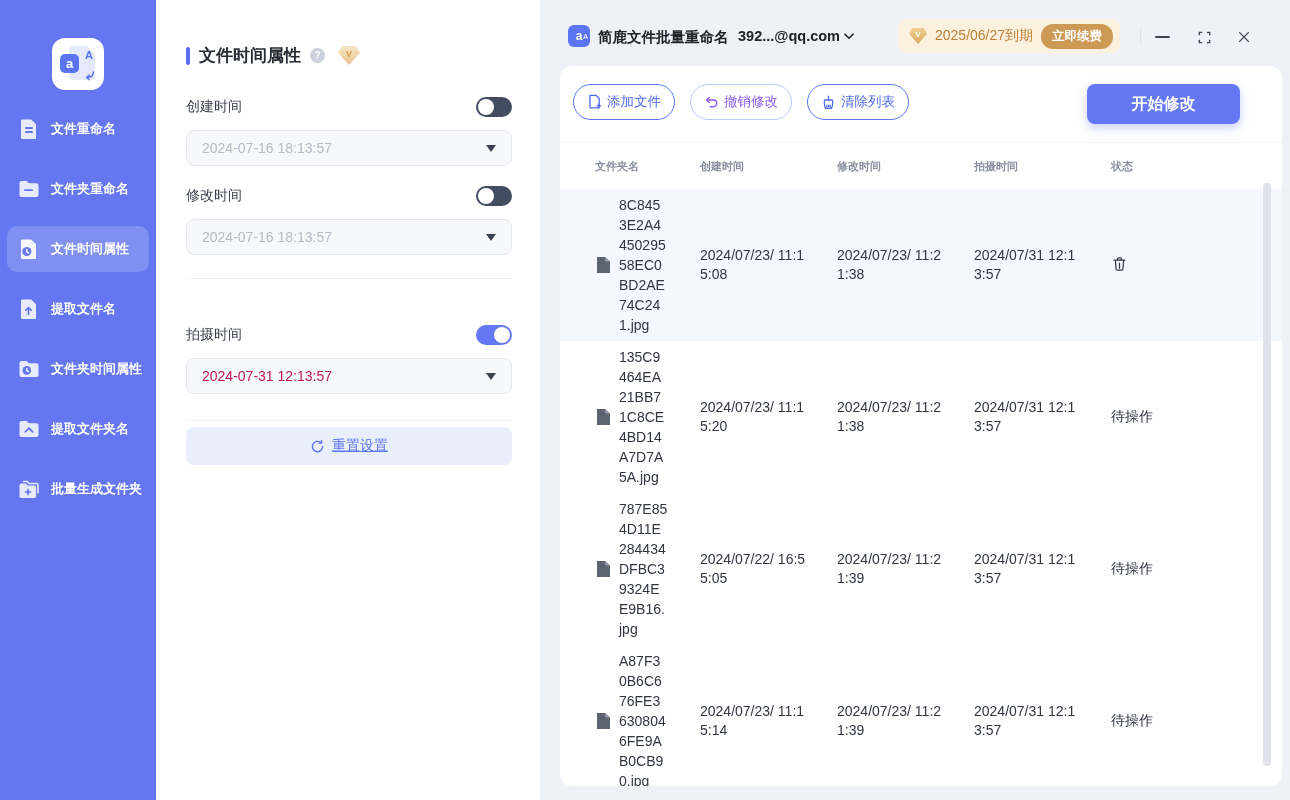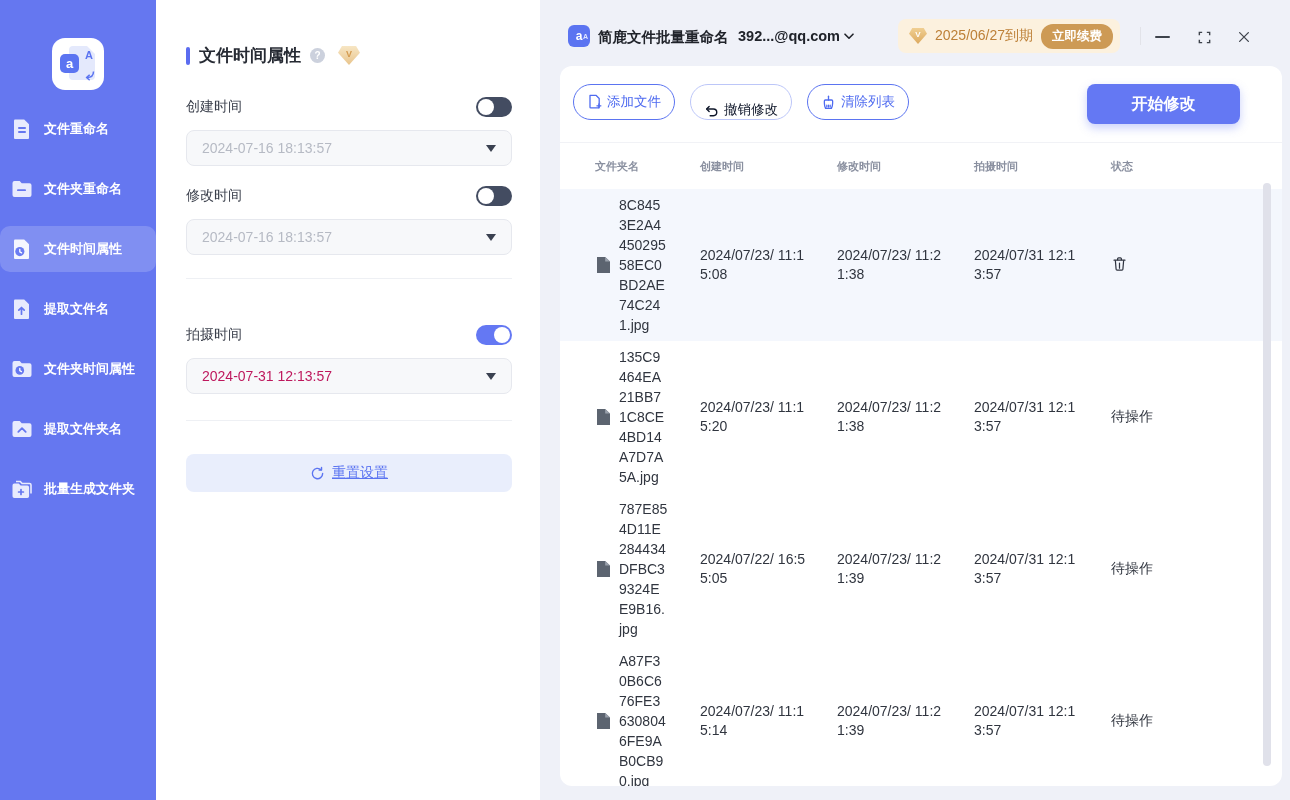--- a/index.html
+++ b/index.html
@@ -10,21 +10,21 @@
     -webkit-font-smoothing:antialiased;
   }
   
   .sidebar{position:absolute;left:0;top:0;width:156px;height:800px;background:#6577f0;}
   .logo{width:52px;height:52px;background:#fff;border-radius:13px;margin:38px auto 16px auto;position:relative;}
   .logo .doc{position:absolute;right:9px;top:8px;width:26px;height:34px;background:#e4e9fc;border-radius:4px;}
   .logo .doc:before{content:"";position:absolute;right:0;top:0;border-style:solid;border-width:0 8px 8px 0;border-color:transparent #fff transparent transparent;}
   .logo .a-sq{position:absolute;left:8px;top:16px;width:19px;height:19px;background:#5b74f1;border-radius:5px;color:#fff;font-weight:bold;font-size:13px;line-height:19px;text-align:center;}
   .logo .big-a{position:absolute;right:11px;top:11px;color:#5b74f1;font-weight:bold;font-size:11px;}
   .logo svg{position:absolute;right:9px;bottom:9px;}
-  .menu{padding:0 0;text-align:center;}
+  .menu{padding:0 7px;text-align:center;}
   .menu-item{height:46px;margin-bottom:14px;display:flex;align-items:center;gap:10px;padding:0 10px;border-radius:10px;cursor:pointer;}
   .menu-item.active{background:rgba(255,255,255,0.18);}
   .menu-item .mi-icon{width:24px;height:24px;flex:0 0 24px;}
   .menu-item .mi-label{color:#fff;font-size:13px;font-weight:bold;white-space:nowrap;letter-spacing:0;}
   
   .settings{position:absolute;left:156px;top:0;width:384px;height:800px;background:#fff;box-sizing:border-box;padding:44px 28px 0 30px;}
   .title-row{display:flex;align-items:center;gap:9px;}
   .title-bar{width:4px;height:18px;background:#5b6cf0;border-radius:2px;}
   .panel-title{font-size:17px;font-weight:bold;color:#262a33;}
   .help-icon{width:15px;height:15px;border-radius:50%;background:#ccd1dd;color:#fff;font-size:10px;font-weight:bold;line-height:15px;text-align:center;}
@@ -39,42 +39,42 @@
   .toggle .knob{position:absolute;left:2px;top:2px;width:16px;height:16px;border-radius:50%;background:#fff;}
   .field[data-state="on"] .toggle{background:#6478f3;}
   .field[data-state="on"] .toggle .knob{left:auto;right:2px;}
   .date-input{margin-top:13px;height:34px;background:#f7f8fa;border:1px solid #e6e8ee;border-radius:8px;display:flex;align-items:center;justify-content:space-between;padding:0 15px;cursor:pointer;}
   .dval{font-size:14px;color:#b6bac4;}
   .field[data-state="on"] .dval{color:#be185d;}
   .darrow{width:0;height:0;border-left:5.5px solid transparent;border-right:5.5px solid transparent;border-top:7px solid #3a4150;}
   .hdiv{border:none;border-top:1px solid #eef0f4;margin:23px 0 0 0;}
   .hdiv2{border:none;border-top:1px solid #eef0f4;margin:26px 0 0 0;}
   .field-late{margin-top:46px;}
-  .reset-btn{margin-top:33px;height:38px;background:#e9eefc;border:none;border-radius:8px;width:100%;display:flex;align-items:center;justify-content:center;gap:7px;cursor:pointer;}
+  .reset-btn{margin-top:6px;height:38px;background:#e9eefc;border:none;border-radius:8px;width:100%;display:flex;align-items:center;justify-content:center;gap:7px;cursor:pointer;}
   .reset-label{color:#5b74f1;font-size:14px;text-decoration:underline;}
   
   .rheader{position:absolute;left:540px;top:0;width:750px;height:66px;}
   .app-ic{position:absolute;left:28px;top:25px;width:22px;height:22px;background:#5b74f1;border-radius:6px;color:#fff;font-weight:bold;font-size:12px;text-align:center;line-height:22px;}
   .app-ic i{position:absolute;right:2px;top:1px;font-style:normal;font-size:7px;color:#dfe6ff;}
   .app-title{position:absolute;left:58px;top:28px;font-size:14.5px;font-weight:bold;color:#20232a;}
   .account{position:absolute;left:198px;top:28px;font-size:14.5px;font-weight:bold;color:#20232a;cursor:pointer;display:flex;align-items:center;gap:4px;}
   .vip-badge{position:absolute;left:358px;top:19px;height:34px;background:#fcf1de;border-radius:8px;display:flex;align-items:center;gap:8px;padding:0 7px 0 11px;box-sizing:border-box;}
   .expiry{color:#bd8038;font-size:14px;}
   .renew{background:#cd9a55;color:#fff;font-size:12.5px;font-weight:bold;border:none;border-radius:12px;padding:4px 11px;cursor:pointer;}
   .vdiv{position:absolute;left:600px;top:27px;width:1px;height:18px;background:#e2e3e9;}
   .winbtn{position:absolute;top:24px;width:28px;height:26px;display:flex;align-items:center;justify-content:center;cursor:pointer;}
   .btn-min{left:608px;}
   .btn-max{left:650px;}
   .btn-close{left:690px;}
   .minbar{width:15px;height:2px;background:#3e434c;border-radius:1px;}
   
   .card{position:absolute;left:560px;top:66px;width:722px;height:720px;background:#fff;border-radius:12px;overflow:hidden;}
   .toolbar{display:flex;align-items:center;gap:15px;padding:18px 24px 0 13px;position:relative;}
   .tb-btn{height:36px;border:1px solid #5b74f1;border-radius:18px;background:#fff;display:flex;align-items:center;gap:5px;padding:0 13px;font-size:13.5px;color:#4f6bf0;cursor:pointer;font-family:inherit;}
-  .tb-btn[data-state="disabled"]{border-color:#bcc6f8;color:#0f172a;align-items:flex-end;}
+  .tb-btn[data-state="disabled"]{border-color:#bcc6f8;color:#8b5cf6;}
   .start-btn{position:absolute;right:42px;top:18px;width:153px;height:40px;background:#6478f3;border:none;border-radius:8px;color:#fff;font-size:16px;font-weight:bold;cursor:pointer;font-family:inherit;box-shadow:0 4px 10px rgba(100,120,243,.35);}
   .tb-div{border:none;border-top:1px solid #f1f2f6;margin:22px 0 0 0;}
   .thead{display:flex;align-items:center;height:46px;padding-left:35px;}
   .th{font-size:11px;font-weight:bold;color:#8a90a0;}
   .th.c1{width:105px;}
   .th.ct{width:137px;}
   .th.c5{flex:1;}
   .trow{display:flex;align-items:center;padding:6px 0 6px 36px;}
   .trow.hover{background:#f4f7fd;justify-content:center;}
   .cell{font-size:14px;color:#30353f;}

